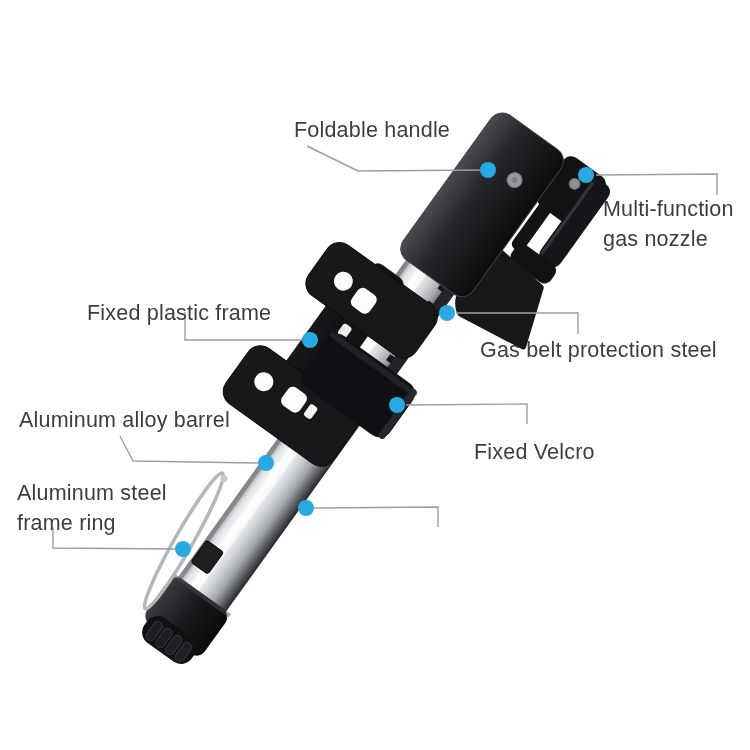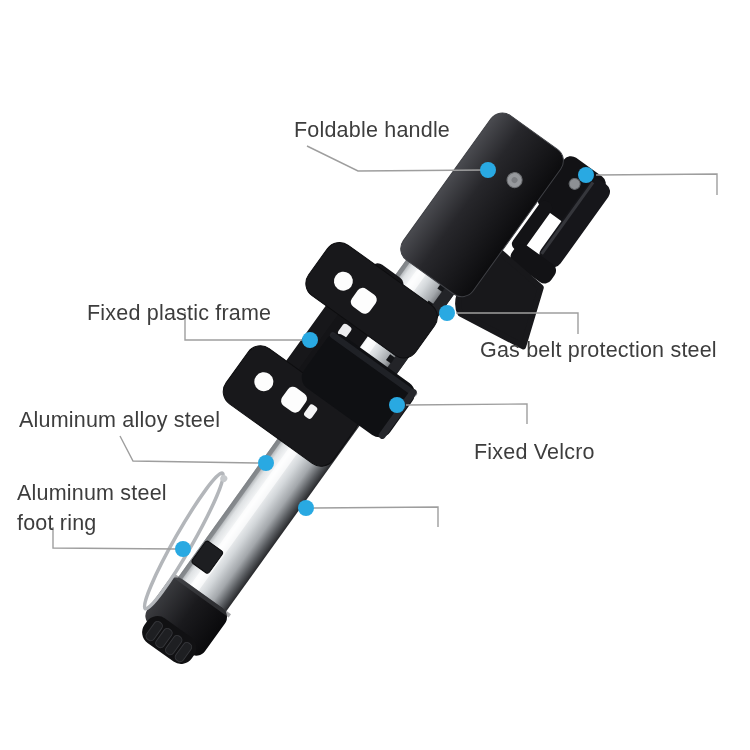--- a/index.html
+++ b/index.html
@@ -132,36 +132,40 @@
       <circle class="dot" cx="397" cy="405" r="8"></circle>
       <circle class="dot" cx="183" cy="549" r="8"></circle>
       <circle class="dot" cx="306" cy="508" r="8"></circle>
     </g>
   </svg>
 
   <div class="label" style="left:294px;top:116px;">
     <span>Foldable handle</span>
   </div>
 
+  <div class="label two" style="left:603px;top:194px;">
+    <span>Multi-function</span><br>
+    <span>gas nozzle</span>
+  </div>
 
   <div class="label" style="left:87px;top:286px;margin-top:13px;">
     <span>Fixed plastic frame</span>
   </div>
 
   <div class="label" style="left:480px;top:336px;">
     <span>Gas belt protection steel</span>
   </div>
 
   <div class="label" style="left:19px;top:406px;">
-    <span>Aluminum alloy steel</span>
+    <span>Aluminum alloy barrel</span>
   </div>
 
   <div class="label" style="left:474px;top:438px;text-align:right;">
     <span>Fixed Velcro</span>
   </div>
 
   <div class="label two" style="left:17px;top:478px;">
     <span>Aluminum steel</span><br>
-    <span>foot ring</span>
+    <span>frame ring</span>
   </div>
 
 
 </div>
 
 </body></html>

